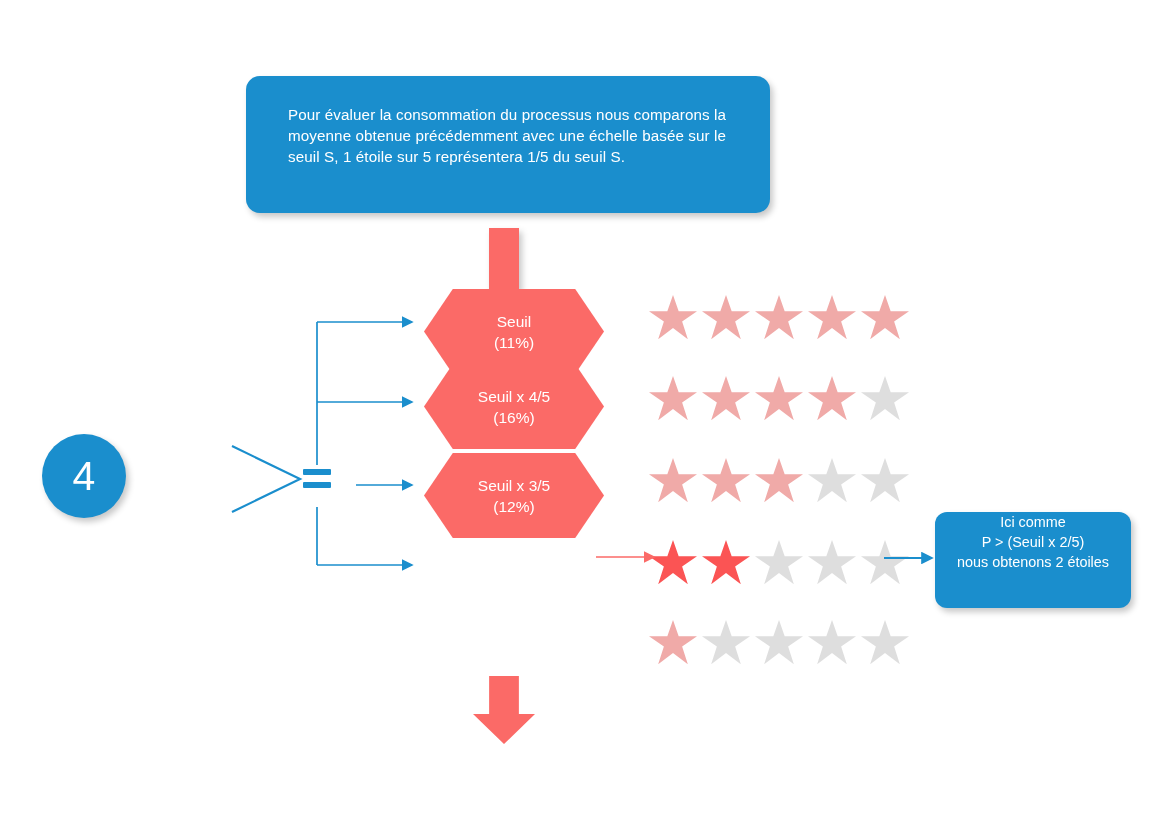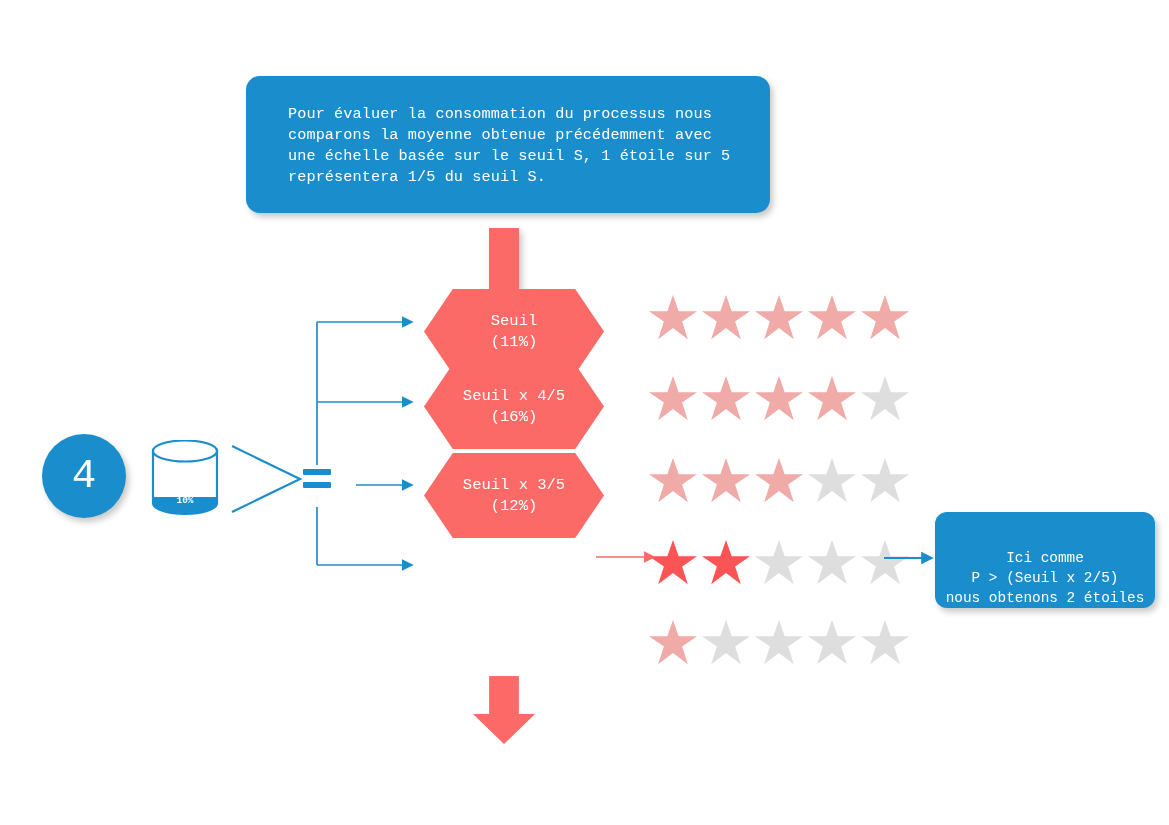--- a/index.html
+++ b/index.html
@@ -11,21 +11,20 @@
   body {
     font-family: "Liberation Sans", sans-serif;
     -webkit-font-smoothing: antialiased;
   }
   #canvas {
     position: relative;
     width: 1169px;
     height: 825px;
     background: #ffffff;
     overflow: hidden;
-    font-family: Liberation Mono, monospace;
   }
 
   
   .abs { position: absolute; }
 
   
   .callout {
     position: absolute;
     background: #1a8ecd;
     border-radius: 14px;
@@ -44,25 +43,25 @@
     font-size: 15.2px;
     line-height: 21px;
     letter-spacing: 0.1px;
     white-space: pre-line;
   }
 
   
   #callout-right {
     left: 935px;
     top: 512px;
-    width: 220px;
+    width: 196px;
     height: 96px;
     border-radius: 12px;
     display: flex;
-    align-items: flex-end;
+    align-items: flex-start;
     justify-content: center;
   }
   #callout-right .ctext {
     font-size: 14.4px;
     line-height: 20px;
     text-align: center;
     white-space: pre-line;
   }
 
   
@@ -191,38 +190,20 @@
 <div id="canvas">
 
   <div class="callout abs" id="callout-top">
     <div class="ctext">Pour évaluer la consommation du processus nous comparons la moyenne obtenue précédemment  avec une échelle basée sur le seuil S, 1 étoile sur 5 représentera 1/5 du seuil S.</div>
   </div>
 
   <div class="abs" id="step-circle">
     <span>4</span>
   </div>
 
-  <div class="abs" id="cylinder">
-    <svg width="70" height="76" viewBox="0 0 70 76">
-      <defs>
-        <clipPath id="cylclip">
-          <path d="M3,11 L3,63 A32,11 0 0 0 67,63 L67,11 Z"></path>
-        </clipPath>
-      </defs>
-
-      <path d="M3,11 L3,63 A32,11 0 0 0 67,63 L67,11 Z" fill="#ffffff" stroke="#1a8ecd" stroke-width="2.2"></path>
-
-      <g clip-path="url(#cylclip)">
-        <rect x="0" y="57" width="70" height="20" fill="#1a8ecd"></rect>
-      </g>
-
-      <ellipse cx="35" cy="11" rx="32" ry="10.5" fill="#ffffff" stroke="#1a8ecd" stroke-width="2.2"></ellipse>
-    </svg>
-    <div style="position:absolute;left:0;top:55px;width:70px;text-align:center;color:#ffffff;font-size:9.5px;font-weight:bold;">10%</div>
-  </div>
 
   <div class="abs" id="chevron">
     <svg width="78" height="78" viewBox="0 0 78 78">
       <polyline points="4,6 72,39 4,72" fill="none" stroke="#1a8ecd" stroke-width="2.2"></polyline>
     </svg>
   </div>
 
   <div class="abs" id="equals-sign">
     <div class="bar b1"></div>
     <div class="bar b2"></div>

